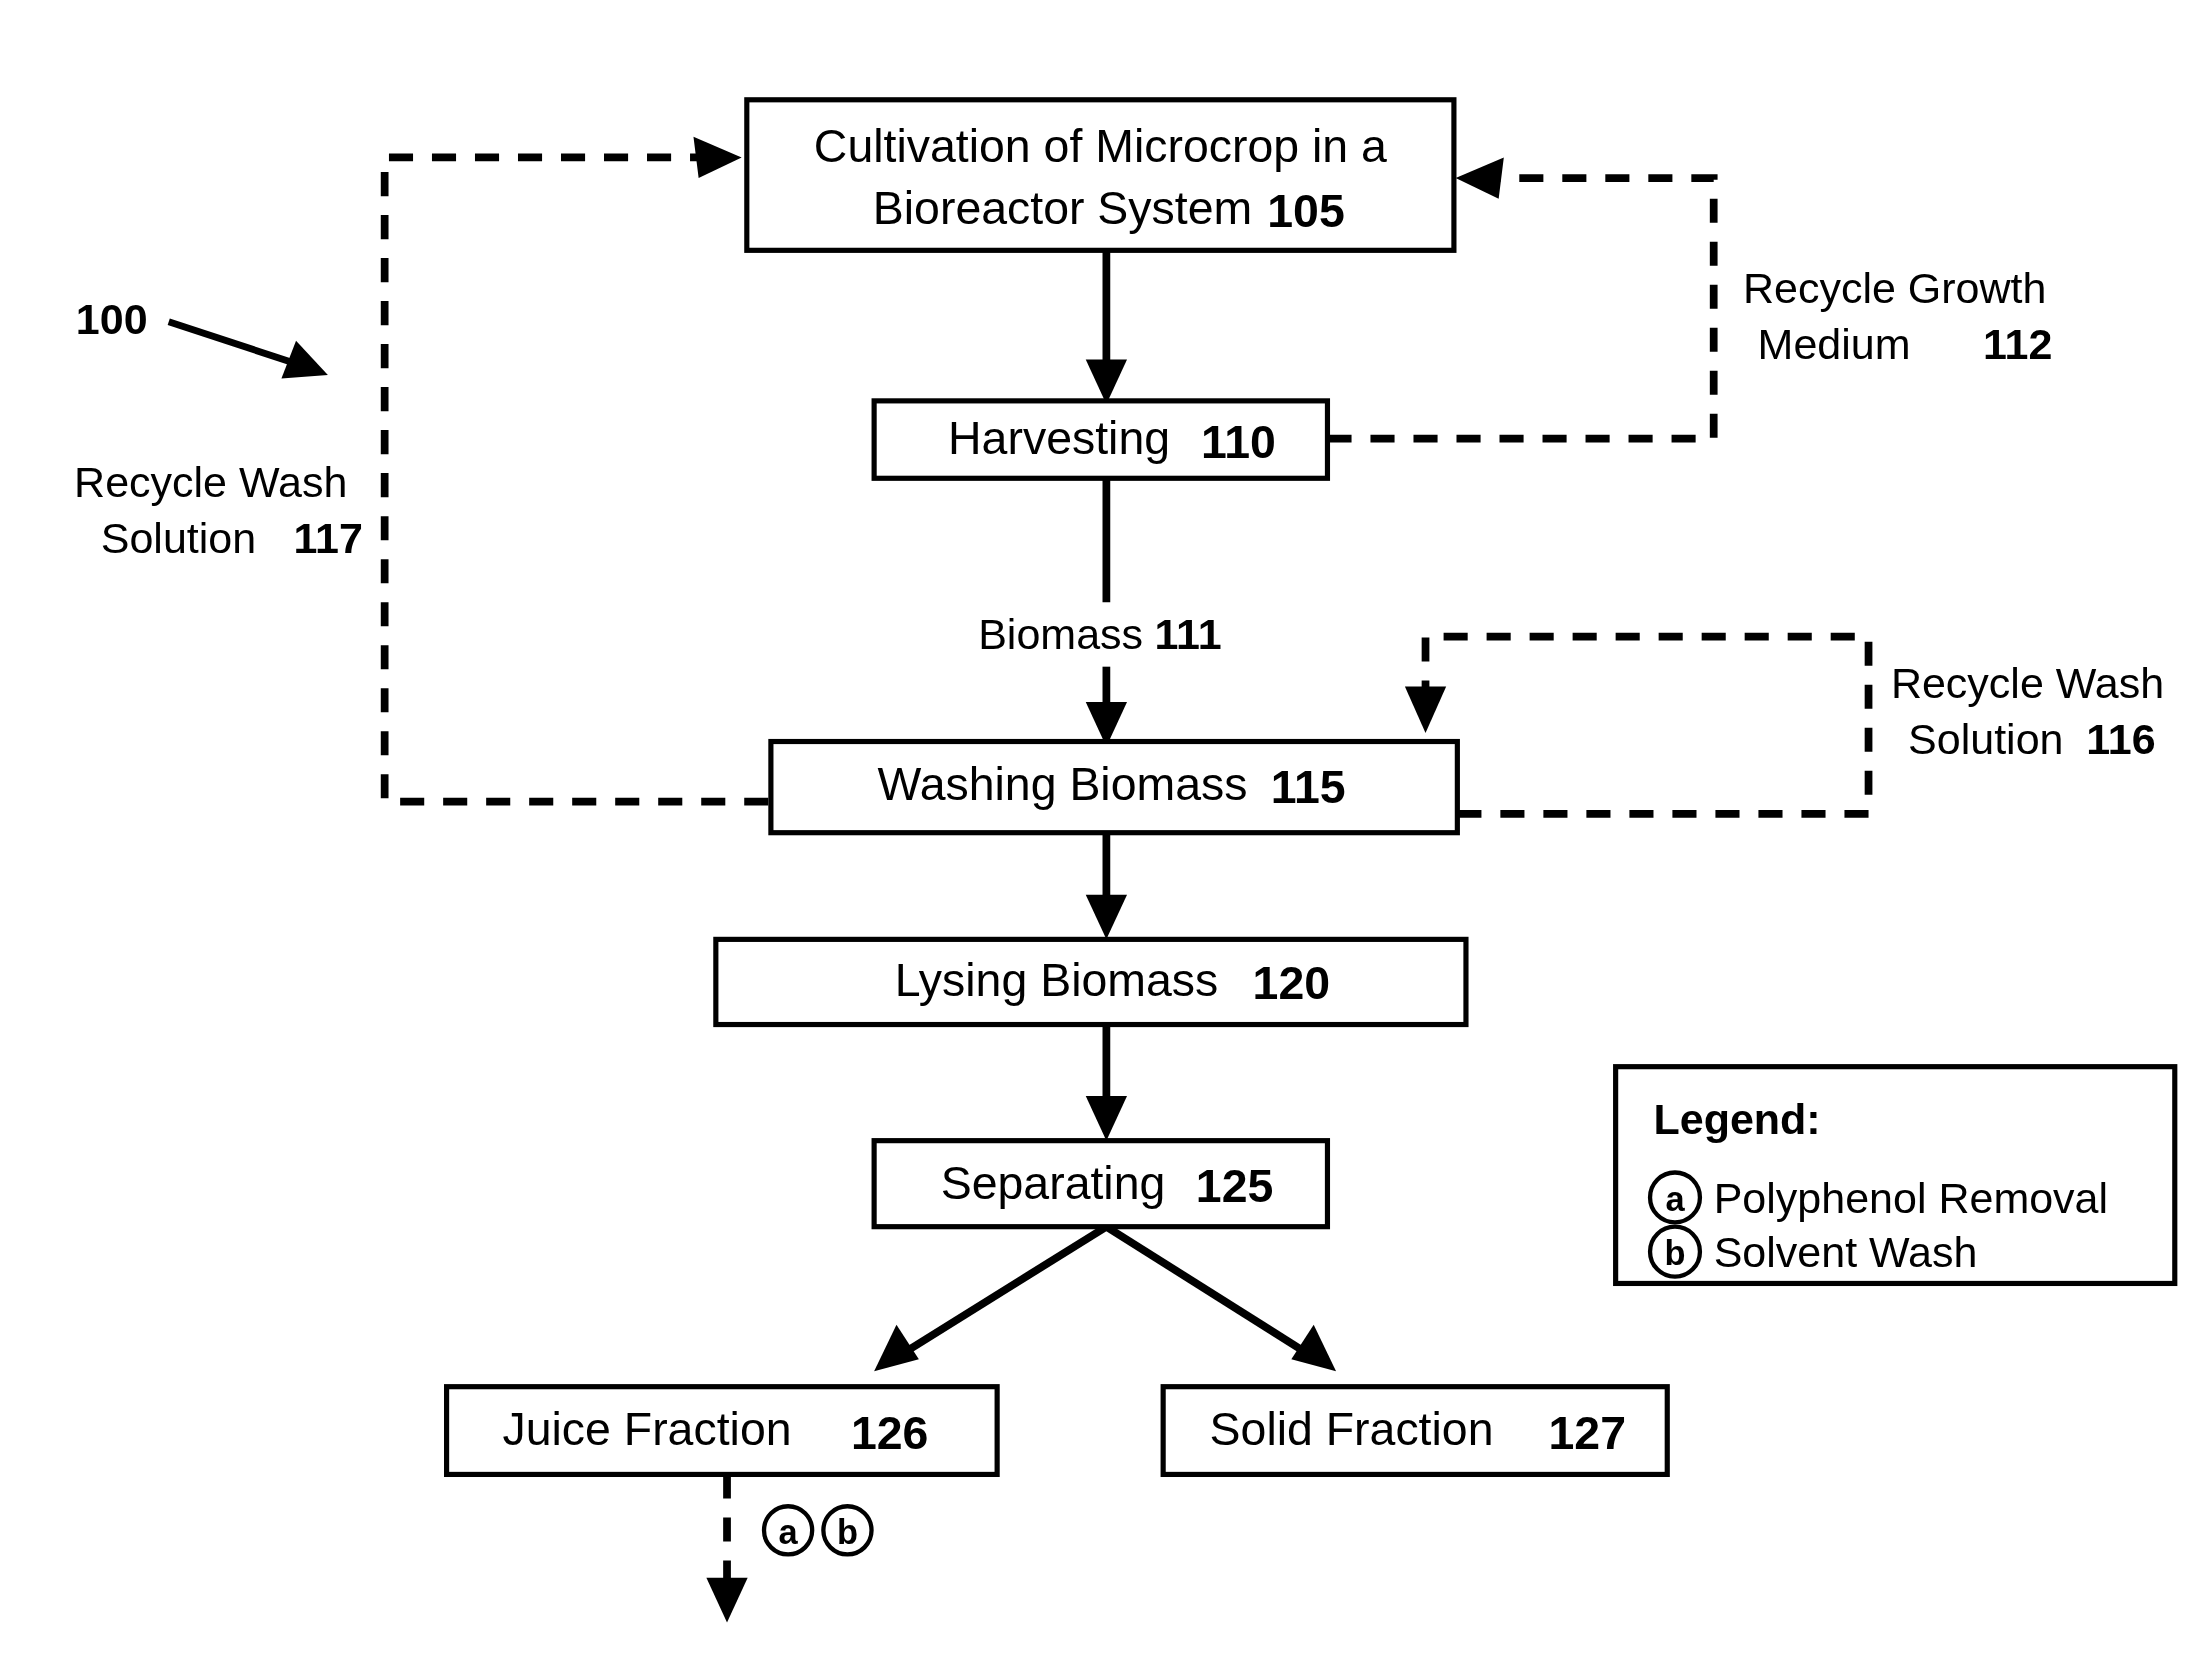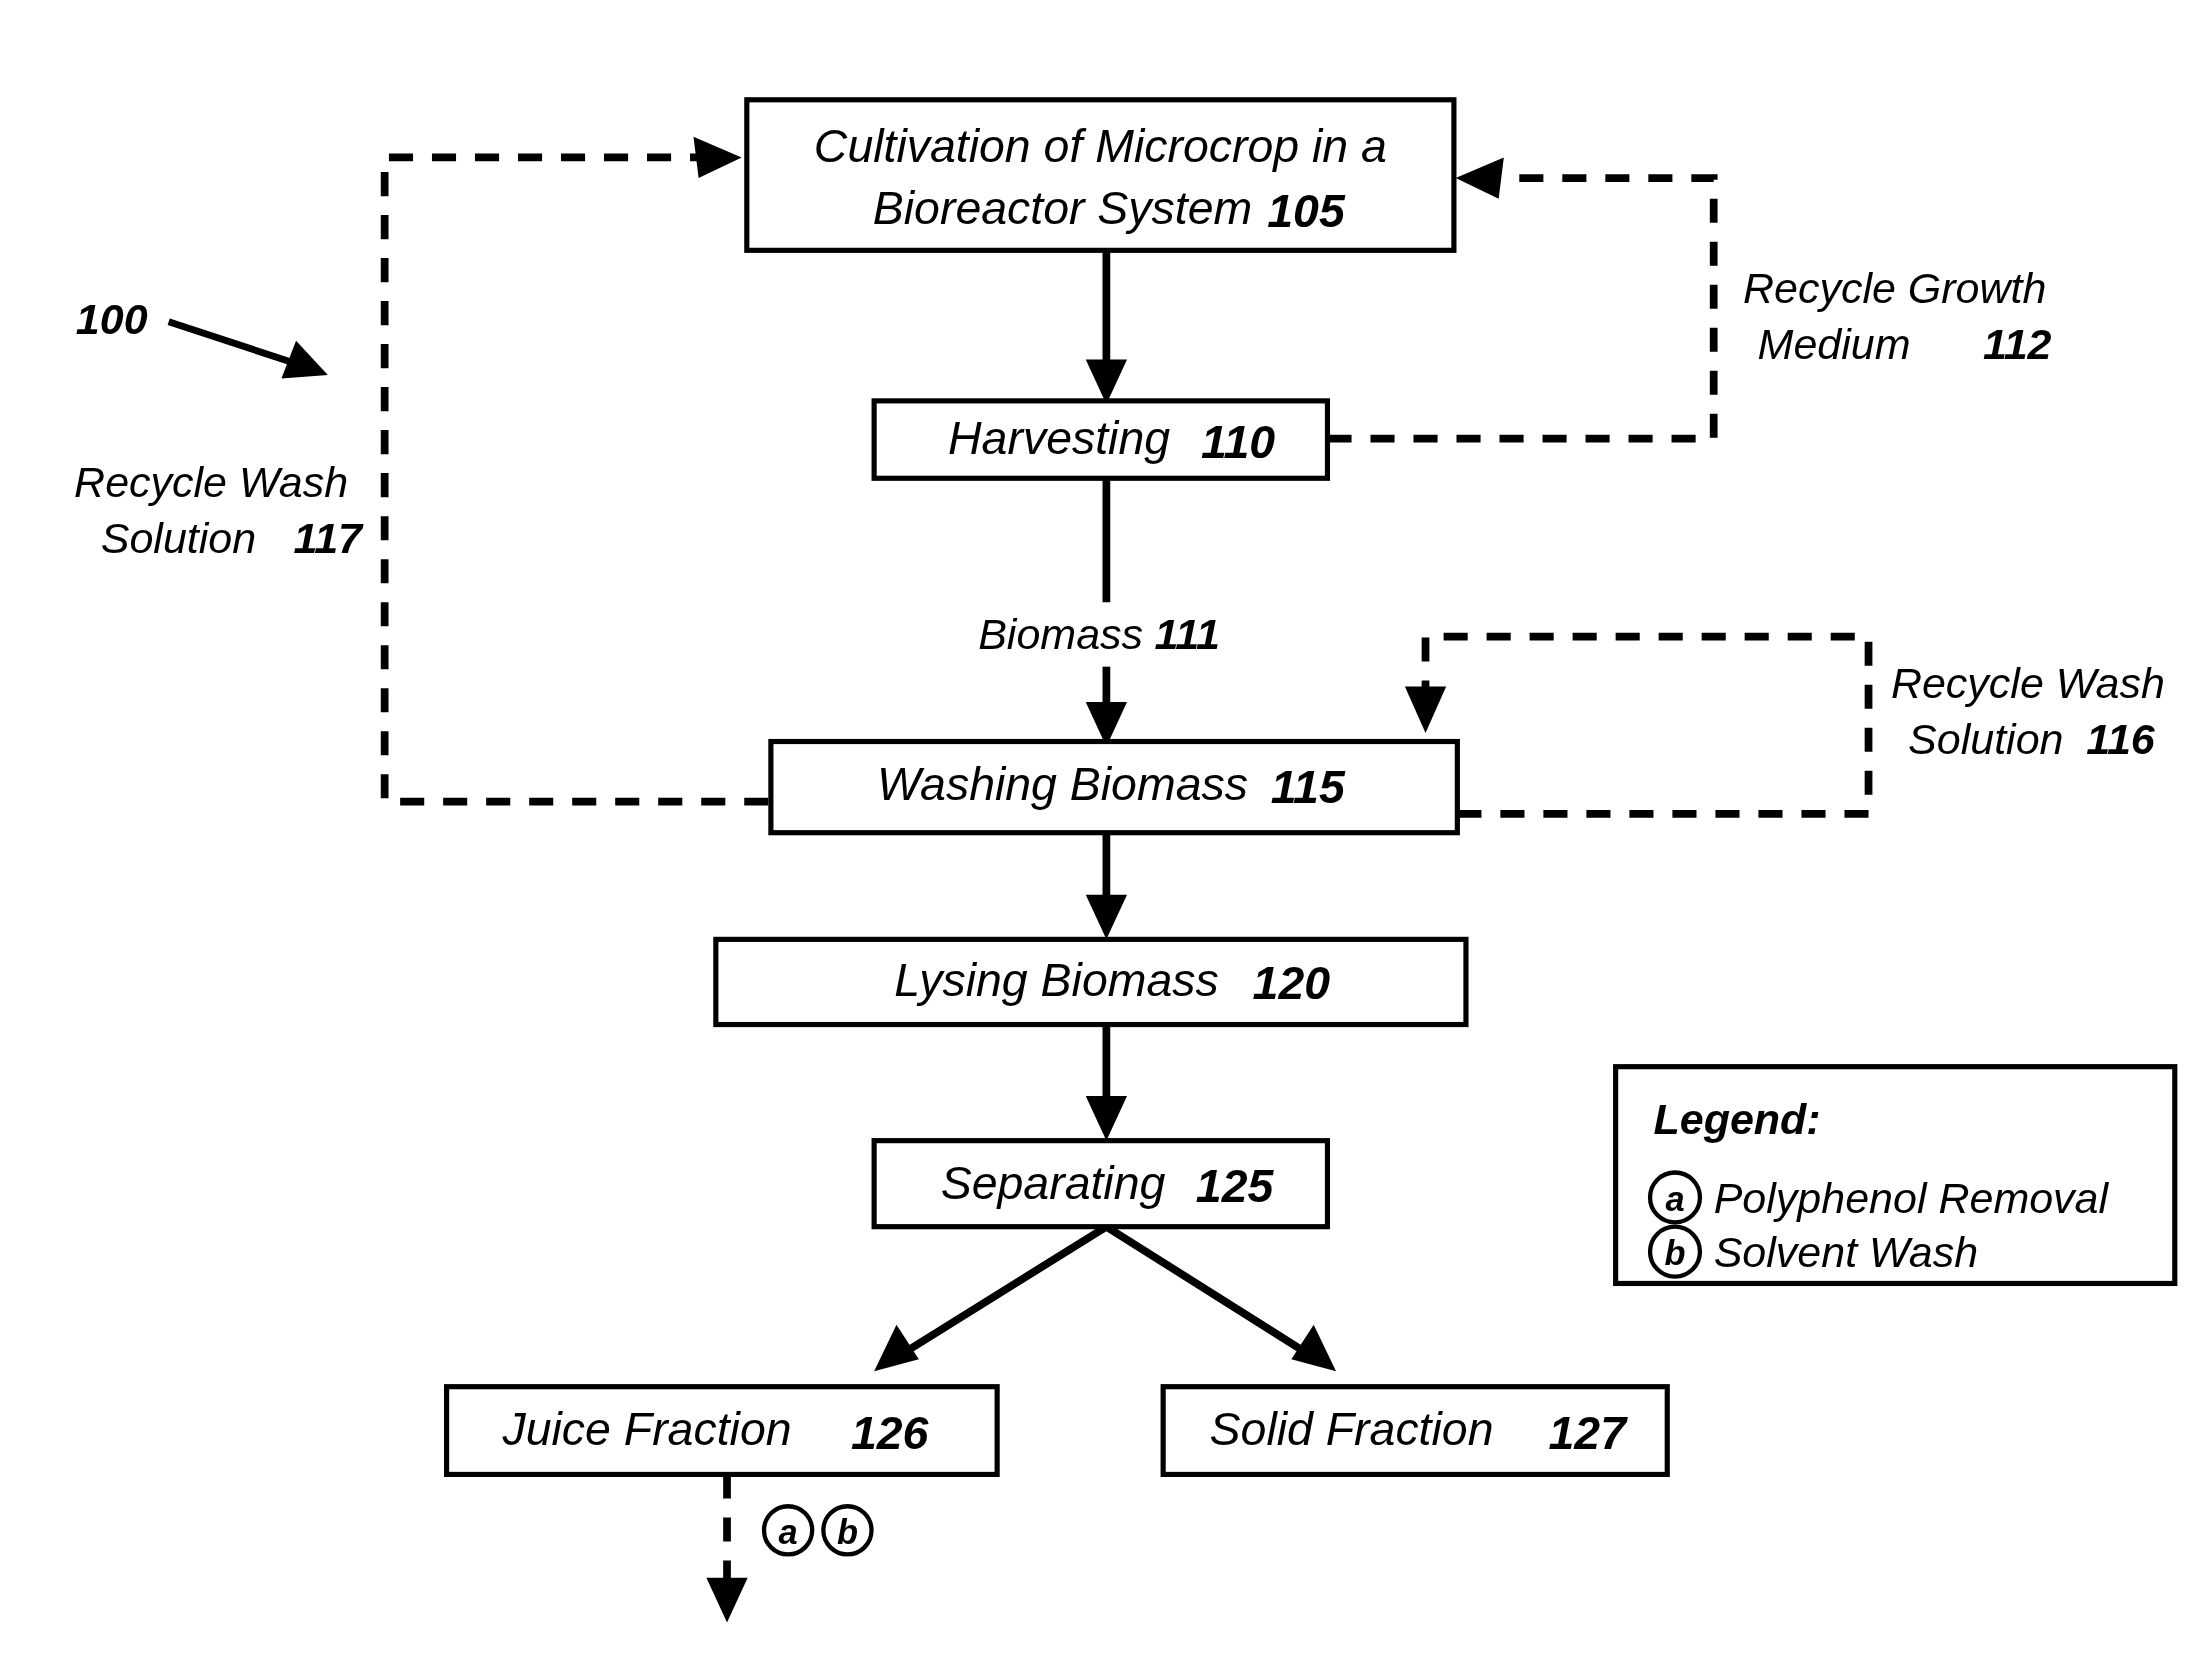--- a/index.html
+++ b/index.html
@@ -11,21 +11,20 @@
     width: 2199px;
     height: 1674px;
     font-family: "Liberation Sans", sans-serif;
     color: #000000;
     overflow: hidden;
   }
   #diagram-root {
     position: relative;
     width: 2199px;
     height: 1674px;
-    font-style: italic;
   }
   svg#flowchart {
     position: absolute;
     top: 0;
     left: 0;
     width: 2199px;
     height: 1674px;
   }
   .box-rect {
     fill: #ffffff;

